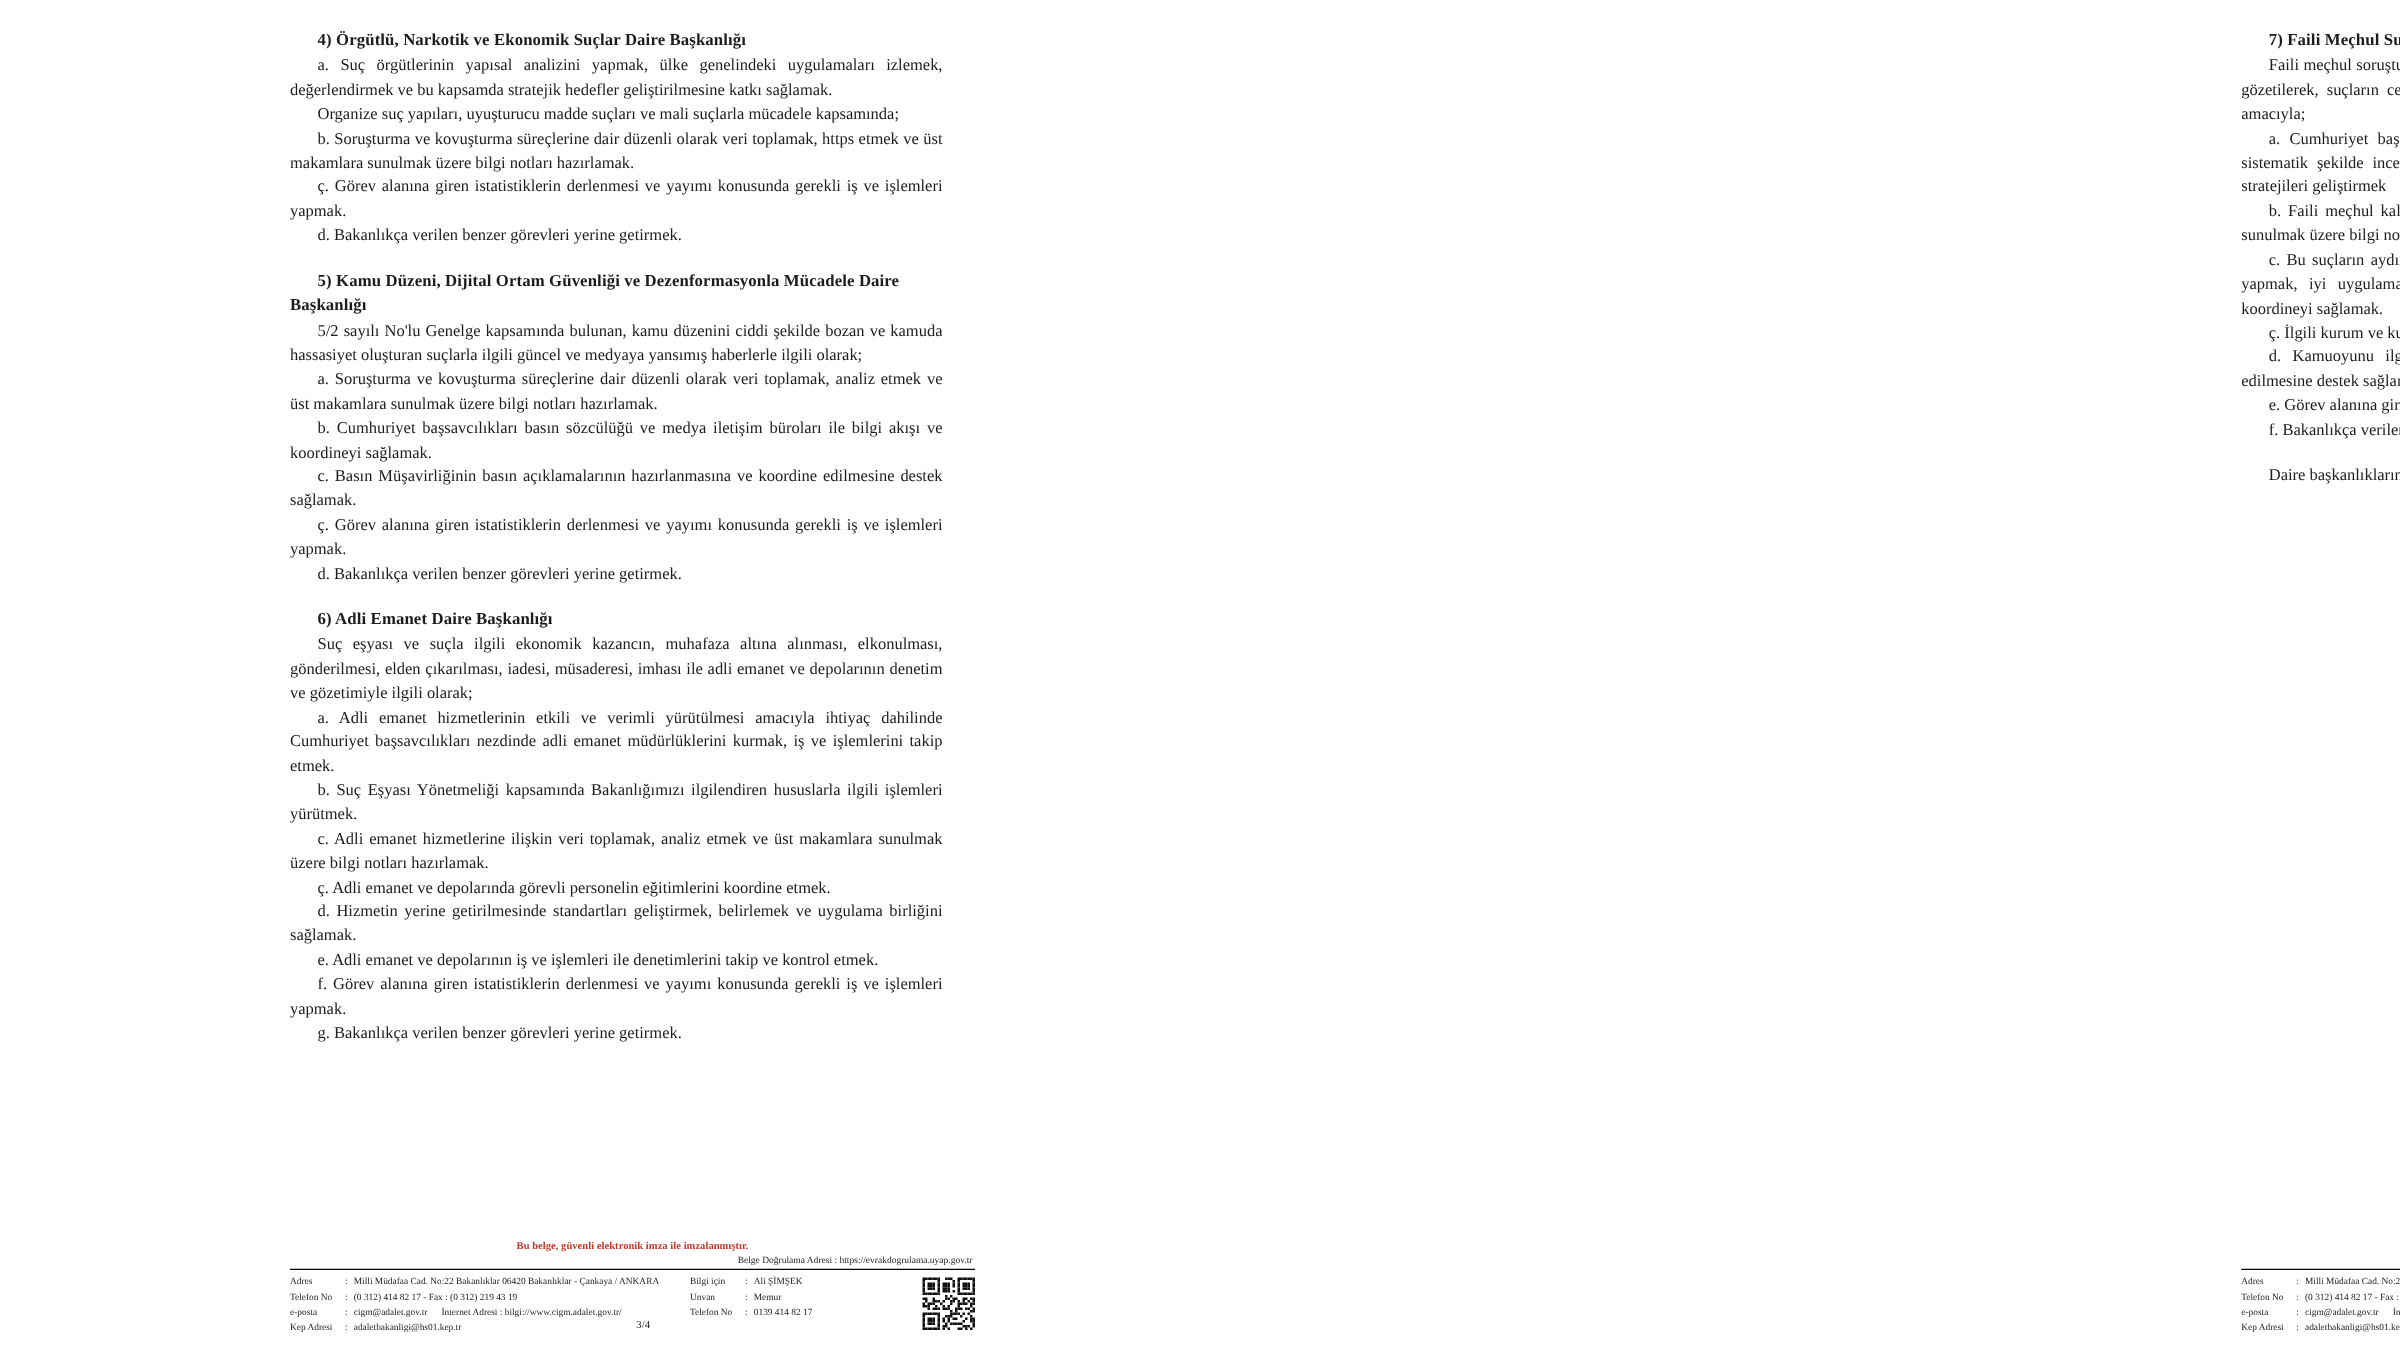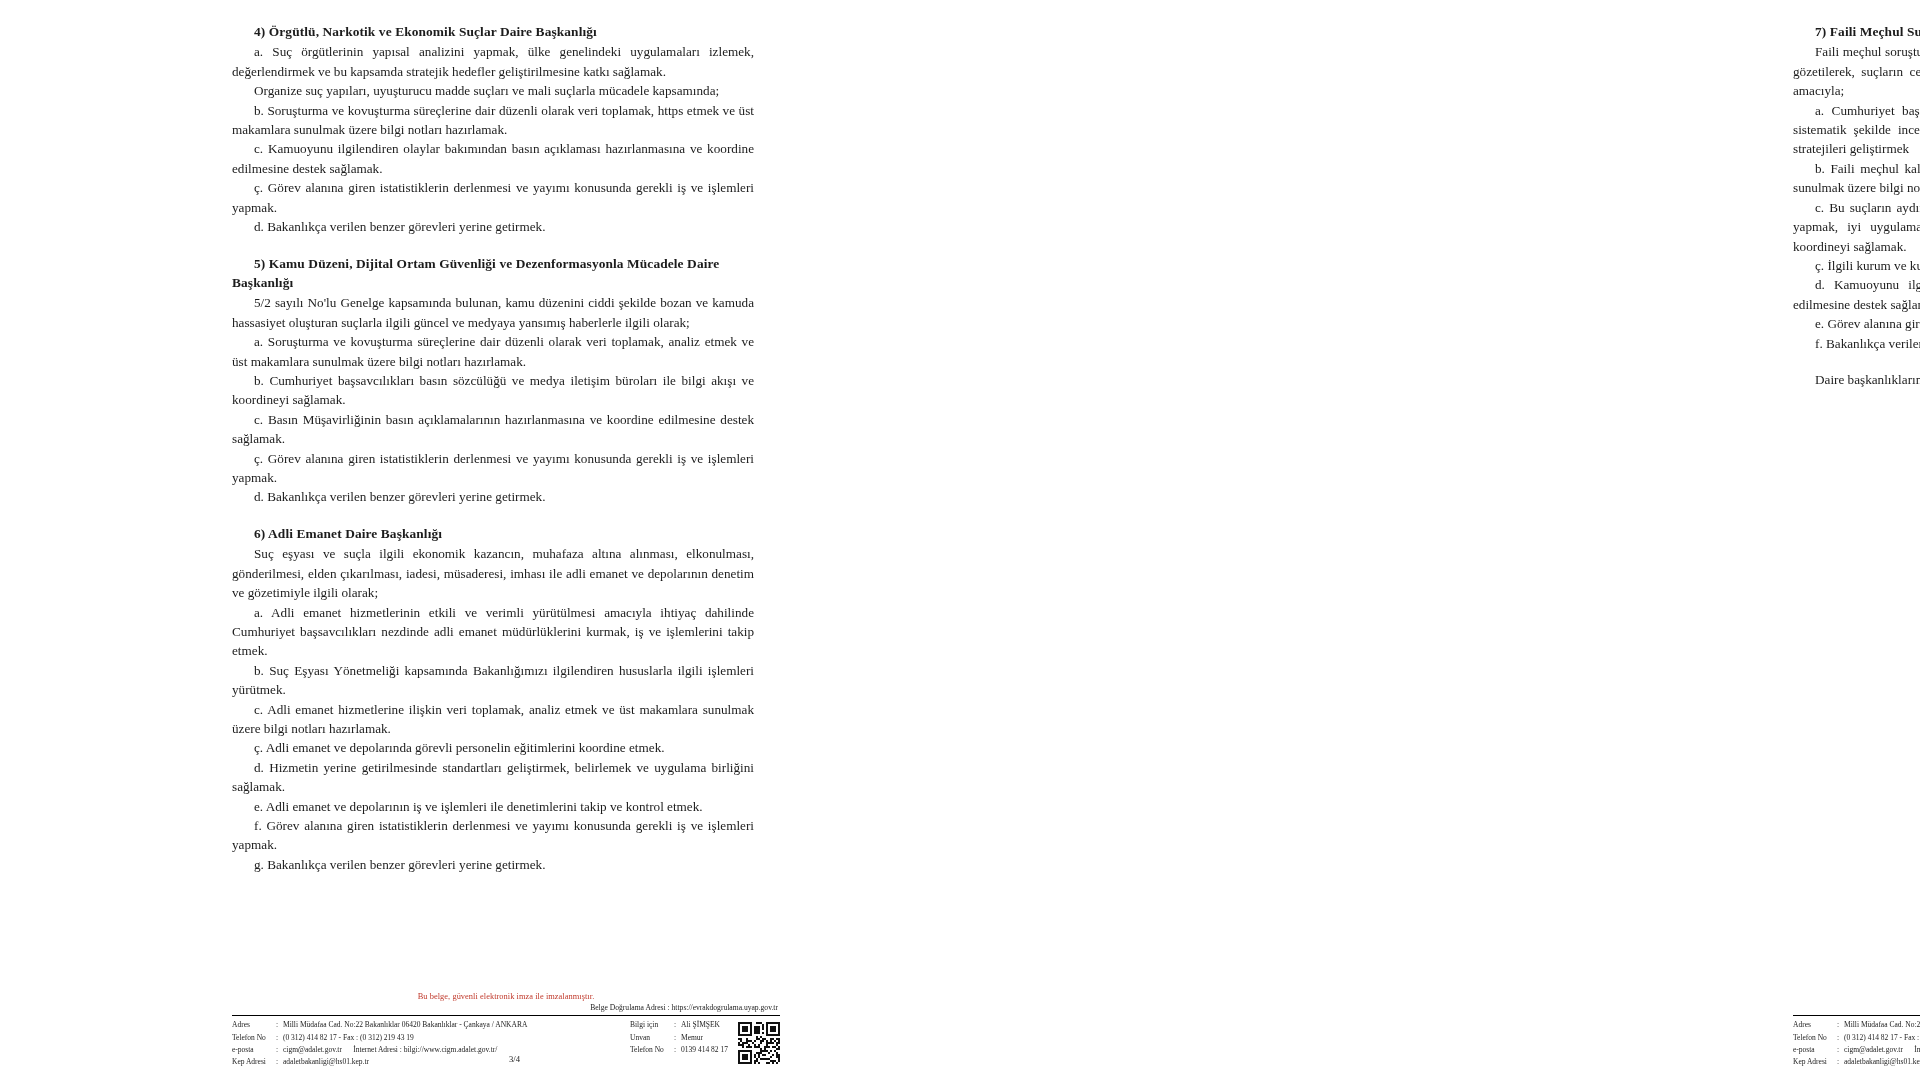--- a/index.html
+++ b/index.html
@@ -63,41 +63,41 @@
     font-family: "Liberation Serif", "DejaVu Serif", serif;
     color: #1c1c1c;
   }
   .page-left .footer  { left: 232px; width: 548px; bottom: 12px; }
   .page-right .footer { left: 833px; width: 566px; bottom: 12px; }
 
   .footer-esign {
     text-align: center;
     color: #c0392b;
     font-size: 8.4px;
-    font-weight: normal;
+    font-weight: bold;
     letter-spacing: 0.05px;
     margin-bottom: 2px;
     margin-top: 20px;
   }
   .footer-verify {
     text-align: right;
     font-size: 7.6px;
     color: #1c1c1c;
     margin-bottom: 3px;
     padding-right: 2px;
   }
   .footer-rule {
     border-top: 1.1px solid #000;
     width: 100%;
     margin-bottom: 3px;
   }
   .footer-grid {
     display: flex;
     align-items: flex-start;
-    justify-content: space-between;
+    justify-content: flex-start;
     font-size: 7.5px;
     line-height: 1.62;
   }
   .footer-col-left  { flex: 0 0 auto; width: 320px; }
   .footer-col-mid   { flex: 0 0 auto; width: 150px; }
   .fline { white-space: nowrap; }
   .kv { display: flex; }
   .kv .k { width: 44px; flex: 0 0 44px; }
   .kv .c { width: 7px; flex: 0 0 7px; }
   .kv .v { flex: 1 1 auto; }
@@ -127,21 +127,20 @@
 
 <div class="viewer">
 
   <div class="page page-left">
     <div class="page-body">
 
       <h2 class="sec-head">4) Örgütlü, Narkotik ve Ekonomik Suçlar Daire Başkanlığı</h2>
       <p class="para">a. Suç örgütlerinin yapısal analizini yapmak, ülke genelindeki uygulamaları izlemek, değerlendirmek ve bu kapsamda stratejik hedefler geliştirilmesine katkı sağlamak.</p>
       <p class="para">Organize suç yapıları, uyuşturucu madde suçları ve mali suçlarla mücadele kapsamında;</p>
       <p class="para">b. Soruşturma ve kovuşturma süreçlerine dair düzenli olarak veri toplamak, https etmek ve üst makamlara sunulmak üzere bilgi notları hazırlamak.</p>
-      <p class="para">c. Kamuoyunu ilgilendiren olaylar bakımından basın açıklaması hazırlanmasına ve koordine edilmesine destek sağlamak.</p>
       <p class="para">ç. Görev alanına giren istatistiklerin derlenmesi ve yayımı konusunda gerekli iş ve işlemleri yapmak.</p>
       <p class="para">d. Bakanlıkça verilen benzer görevleri yerine getirmek.</p>
 
       <div class="gap-md"></div>
 
       <h2 class="sec-head">5) Kamu Düzeni, Dijital Ortam Güvenliği ve Dezenformasyonla Mücadele Daire Başkanlığı</h2>
       <p class="para">5/2 sayılı No'lu Genelge kapsamında bulunan, kamu düzenini ciddi şekilde bozan ve kamuda hassasiyet oluşturan suçlarla ilgili güncel ve medyaya yansımış haberlerle ilgili olarak;</p>
       <p class="para">a. Soruşturma ve kovuşturma süreçlerine dair düzenli olarak veri toplamak, analiz etmek ve üst makamlara sunulmak üzere bilgi notları hazırlamak.</p>
       <p class="para">b. Cumhuriyet başsavcılıkları basın sözcülüğü ve medya iletişim büroları ile bilgi akışı ve koordineyi sağlamak.</p>
       <p class="para">c. Basın Müşavirliğinin basın açıklamalarının hazırlanmasına ve koordine edilmesine destek sağlamak.</p>

